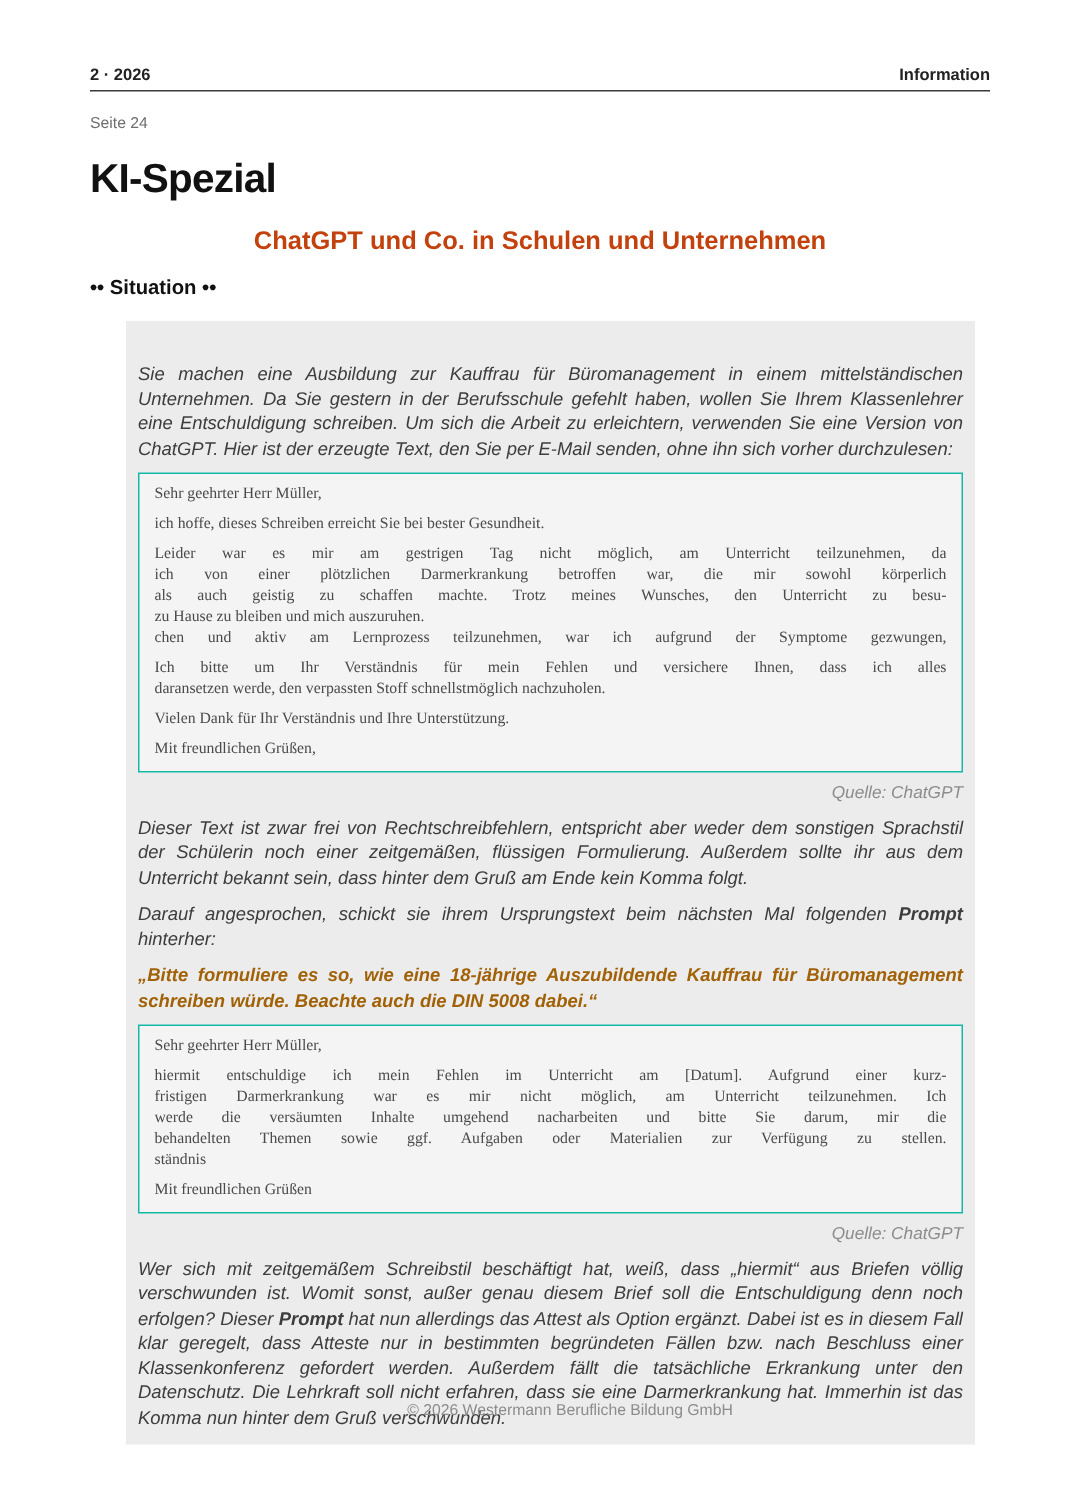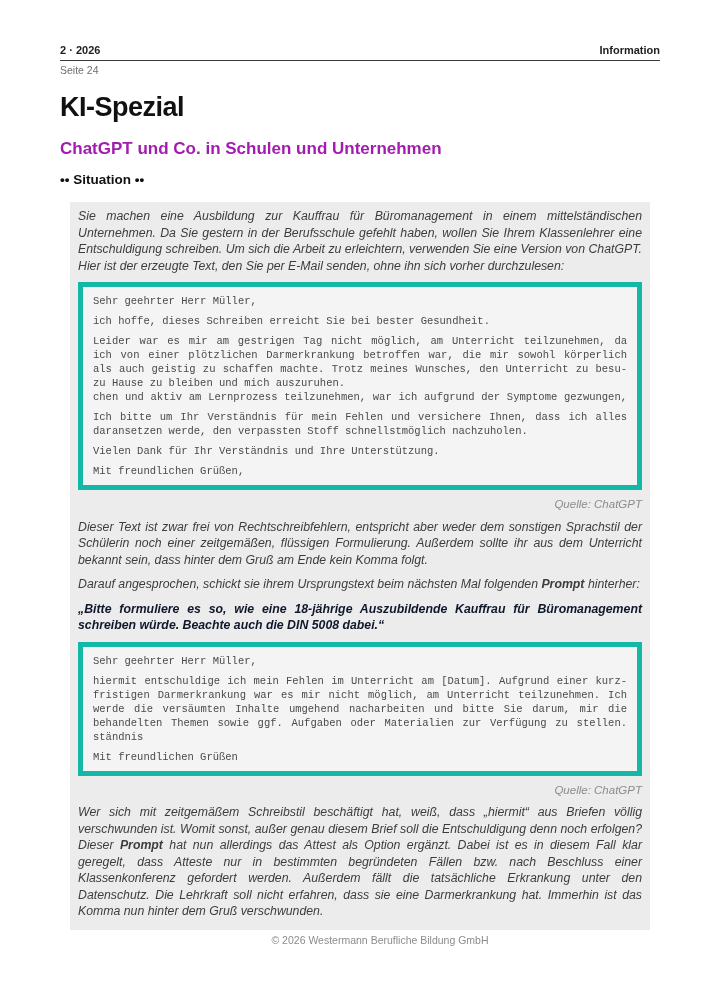--- a/index.html
+++ b/index.html
@@ -5,39 +5,39 @@
   * { margin:0; padding:0; box-sizing:border-box; }
   html,body { width:720px; height:992px; background:#ffffff; overflow:hidden; }
   body { font-family:"Liberation Sans", sans-serif; color:#1a1a1a; position:relative; }
 
   .page { width:600px; margin:0 60px; padding-top:44px; }
 
   
   .meta-row { display:flex; justify-content:space-between; align-items:flex-start;
               font-size:11px; font-weight:bold; color:#222;
               border-bottom:1.5px solid #3a3a3a; padding-bottom:4px; }
-  .page-num { font-size:10.5px; color:#6f6f6f; margin-top:3px; }
+  .page-num { font-size:10.5px; color:#6f6f6f; margin-top:15px; }
 
   
   .title { font-size:27px; font-weight:bold; letter-spacing:-0.5px; margin-top:16px; color:#111; }
-  .subtitle { font-size:17px; font-weight:bold; margin-top:16px; color:#a21caf; }
+  .subtitle { font-size:17px; font-weight:bold; margin-top:16px; color:#c2410c;text-align:center; }
   .sec-head { font-size:13.5px; font-weight:bold; margin-top:13px; color:#111; }
 
   
-  .panel { background:#ececec; margin:15px 10px 0 10px; padding:6px 8px 10px 8px;
+  .panel { background:#ececec; margin:15px 10px 0 24px; padding:27px 8px 10px 8px;
            font-style:italic; font-size:12.3px; line-height:16.5px; color:#3d3d3d; }
   .panel p.body-par { text-align:justify; }
   .gap-s { margin-top:6px; }
   .gap-m { margin-top:8px; }
 
-  .quote { font-weight:bold; text-align:justify; color:#0f172a; }
+  .quote { font-weight:bold; text-align:justify; color:#a16207; }
 
   
-  .letter { background:#f4f4f4; border:5px solid #14b8a6;
-            font-family:Liberation Mono, monospace;
+  .letter { background:#f4f4f4; border:1px solid #14b8a6;
+            font-family:Liberation Serif, serif;
             font-style:normal; font-size:10.5px; line-height:14px; color:#4a4a4a;
             padding:7px 10px; margin-top:8px; }
   .letter .mpara { margin-bottom:6px; }
   .letter .mpara:last-child { margin-bottom:0; }
   .letter .mline { white-space:nowrap; }
   .letter .mline.stretch { white-space:normal; text-align:justify; text-align-last:justify; }
 
   .source { text-align:right; font-size:11.5px; color:#8c8c8c; margin-top:6px; font-style:italic; }
 
   

